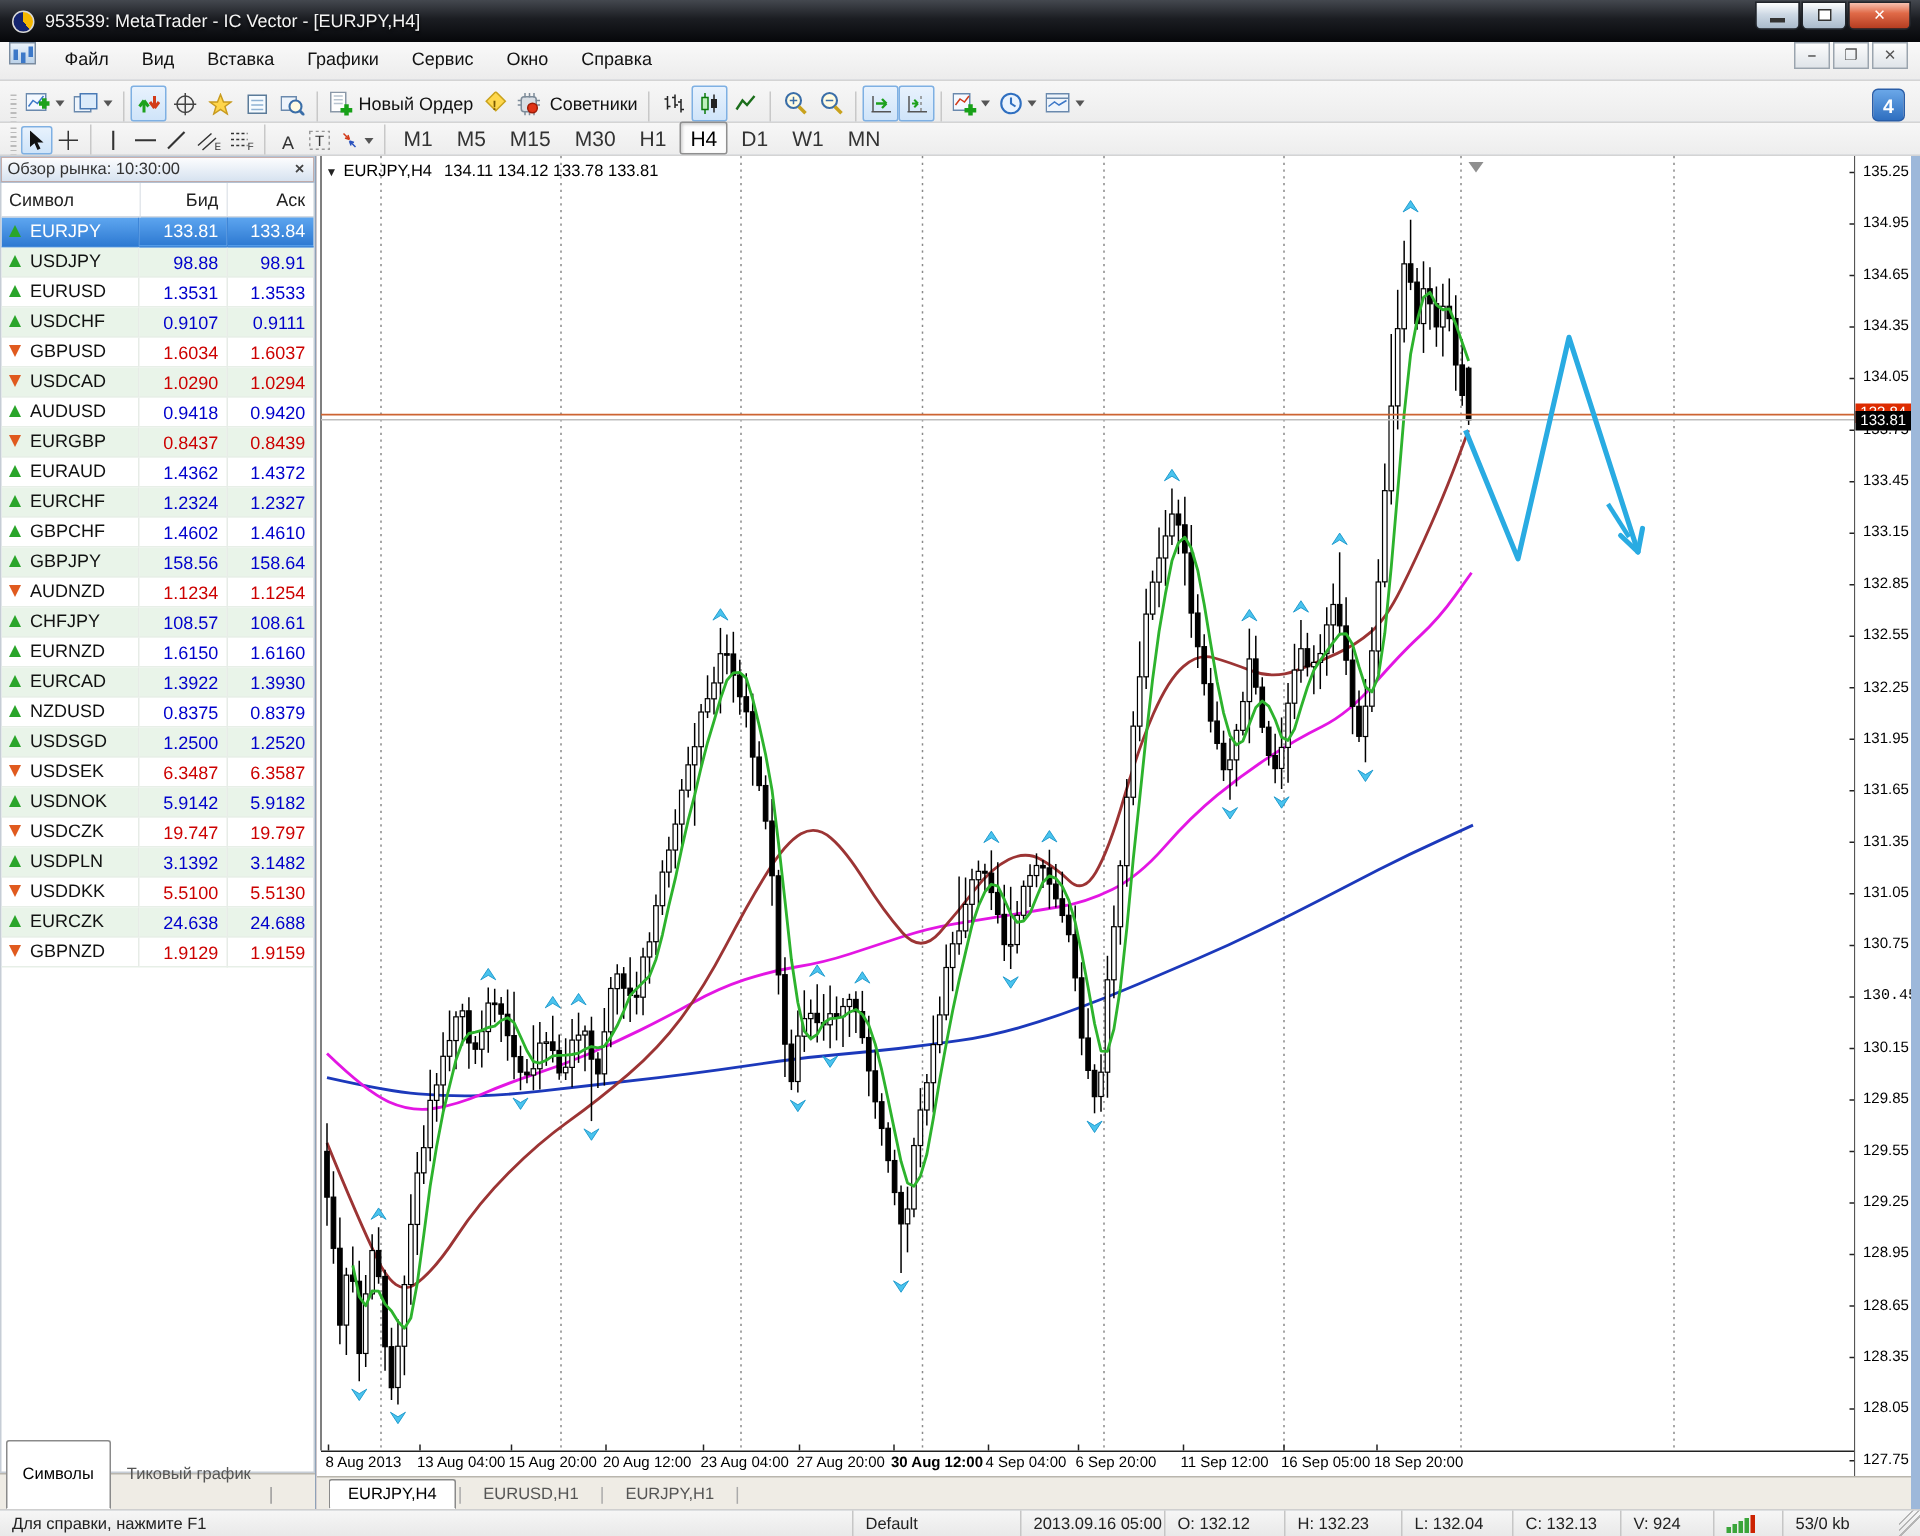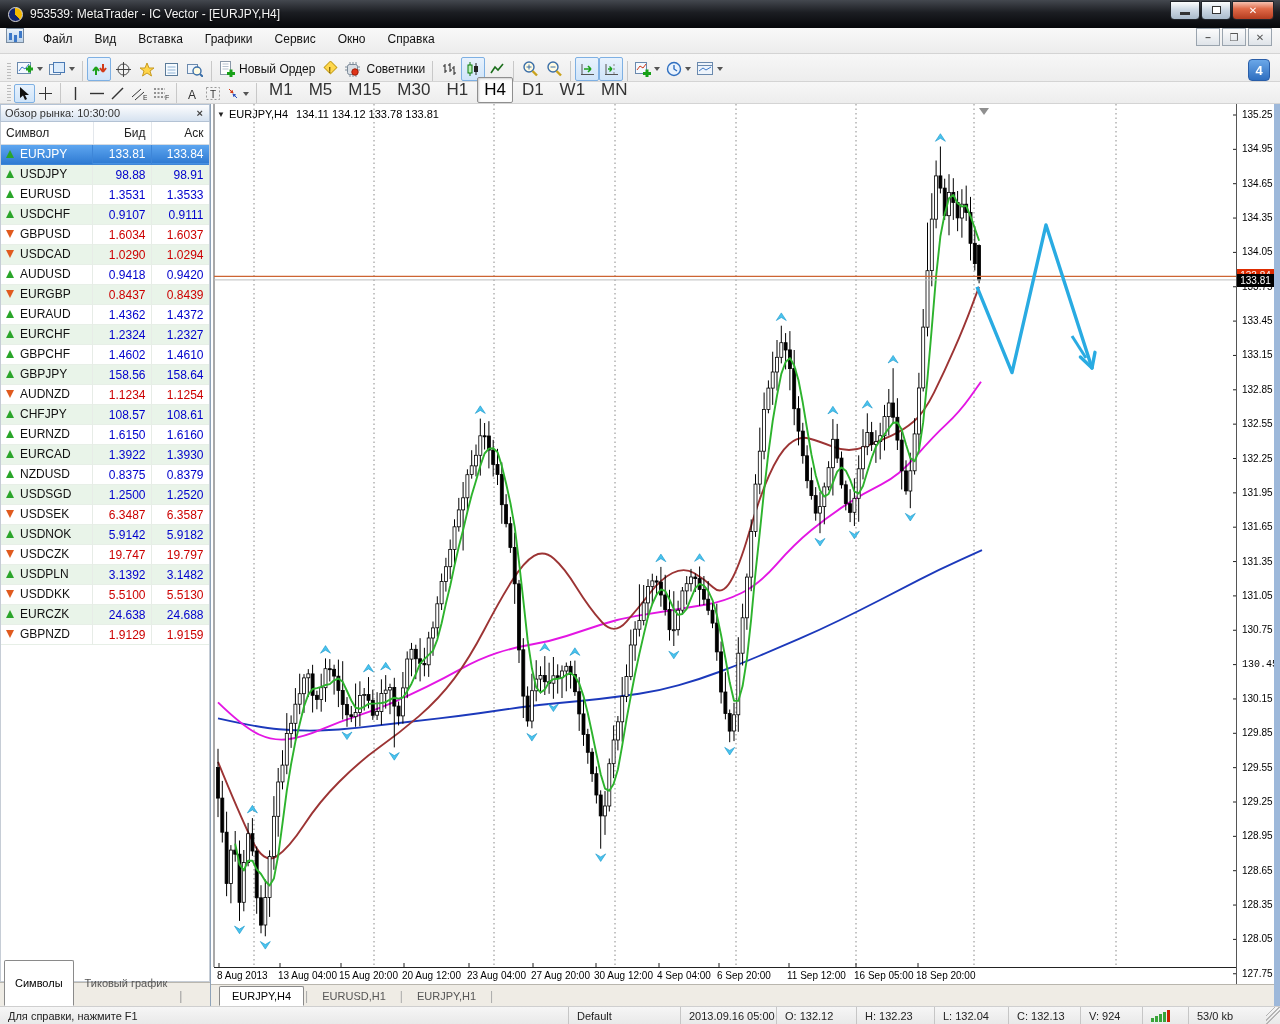--- a/index.html
+++ b/index.html
@@ -25,21 +25,21 @@
 .toolbar{background:linear-gradient(#f7f7f7,#ededed);border-bottom:1px solid #d4d4d4;display:flex;align-items:flex-end;padding-left:4px}
 .tb1{height:28px;flex:0 0 28px}
 .tb2{height:22px;flex:0 0 22px}
 .tbtn{height:24px;min-width:24px;display:flex;align-items:center;justify-content:center;border:1px solid transparent;border-radius:2px;padding:0 2px;color:#333}
 .tb2 .tbtn{height:19px;min-width:21px}
 .tbtn.pressed{background:linear-gradient(#e8f2fd,#cfe4f9);border-color:#7eb0e3}
 .tbtn .lbl{margin-left:4px;font-size:12px;color:#111;white-space:nowrap}
 .caret{width:0;height:0;border-left:3px solid transparent;border-right:3px solid transparent;border-top:4px solid #555;margin-left:3px}
 .sep{width:1px;height:20px;background:#c8c8c8;margin:0 4px}
 .grip{width:4px;height:18px;margin:0 3px;background:repeating-linear-gradient(#bbb 0 1px,transparent 1px 3px)}
-.tf{font-size:17px;color:#333;padding:2px 6px;border:1px solid transparent;border-radius:2px;margin:0 1px}
+.tf{font-size:14px;color:#333;padding:2px 6px;border:1px solid transparent;border-radius:2px;margin:0 1px}
 .tf.active{background:#fcfcfc;border-color:#8f8f8f;box-shadow:inset 1px 1px 2px rgba(0,0,0,.18);color:#000}
 .community{margin-left:auto;margin-right:10px;width:22px;height:22px;border-radius:4px;background:linear-gradient(#6aa7e8,#2f6fc0);border:1px solid #2a5ea8;color:#fff;font-weight:bold;font-size:13px;display:flex;align-items:center;justify-content:center}
 .ic{display:block}
 
 .main{flex:1;display:flex;background:#9db8da;position:relative;min-height:0}
 
 .mw{width:211px;background:#c2410c;border-right:1px solid #8ea2b8;display:flex;flex-direction:column}
 .mw-header{height:18px;background:linear-gradient(#fdfdfe,#d6e2f0);border:1px solid #b3c2d4;display:flex;align-items:center;padding:0 4px;color:#333;font-size:11px}
 .mw-close{margin-left:auto;color:#444;font-size:11px;font-weight:bold;padding:0 2px}
 .mw-table{flex:1;border:1px solid #c6cdd6;border-top:none;overflow:hidden;background:#fff}
@@ -1031,21 +1031,21 @@
           <line x1="861.0" y1="232.0" x2="875.0" y2="254.0" stroke="#29abe2" stroke-width="3"></line>
           <path d="M768,4 L778,4 L773,11 Z" fill="#8f8f8f"></path>
         </svg>
       <div class="time-labels" id="time-labels">
           <div class="tlabel" style="left: 6px;">8 Aug 2013</div>
           <div class="tlabel" style="left: 67px;">13 Aug 04:00</div>
           <div class="tlabel" style="left: 128px;">15 Aug 20:00</div>
           <div class="tlabel" style="left: 191px;">20 Aug 12:00</div>
           <div class="tlabel" style="left: 256px;">23 Aug 04:00</div>
           <div class="tlabel" style="left: 320px;">27 Aug 20:00</div>
-          <div class="tlabel" style="left: 383px;">30 Aug 12:00</div>
+          <div class="tlabel" style="left: 383px; font-weight: bold;">30 Aug 12:00</div>
           <div class="tlabel" style="left: 446px;">4 Sep 04:00</div>
           <div class="tlabel" style="left: 506px;">6 Sep 20:00</div>
           <div class="tlabel" style="left: 576px;">11 Sep 12:00</div>
           <div class="tlabel" style="left: 643px;">16 Sep 05:00</div>
           <div class="tlabel" style="left: 705px;">18 Sep 20:00</div>
         </div>
       <div class="price-scale" id="price-scale-labels">
           <div class="plabel" style="top: 863.75px;">127.75</div>
           <div class="plabel" style="top: 829.4px;">128.05</div>
           <div class="plabel" style="top: 795.05px;">128.35</div>

